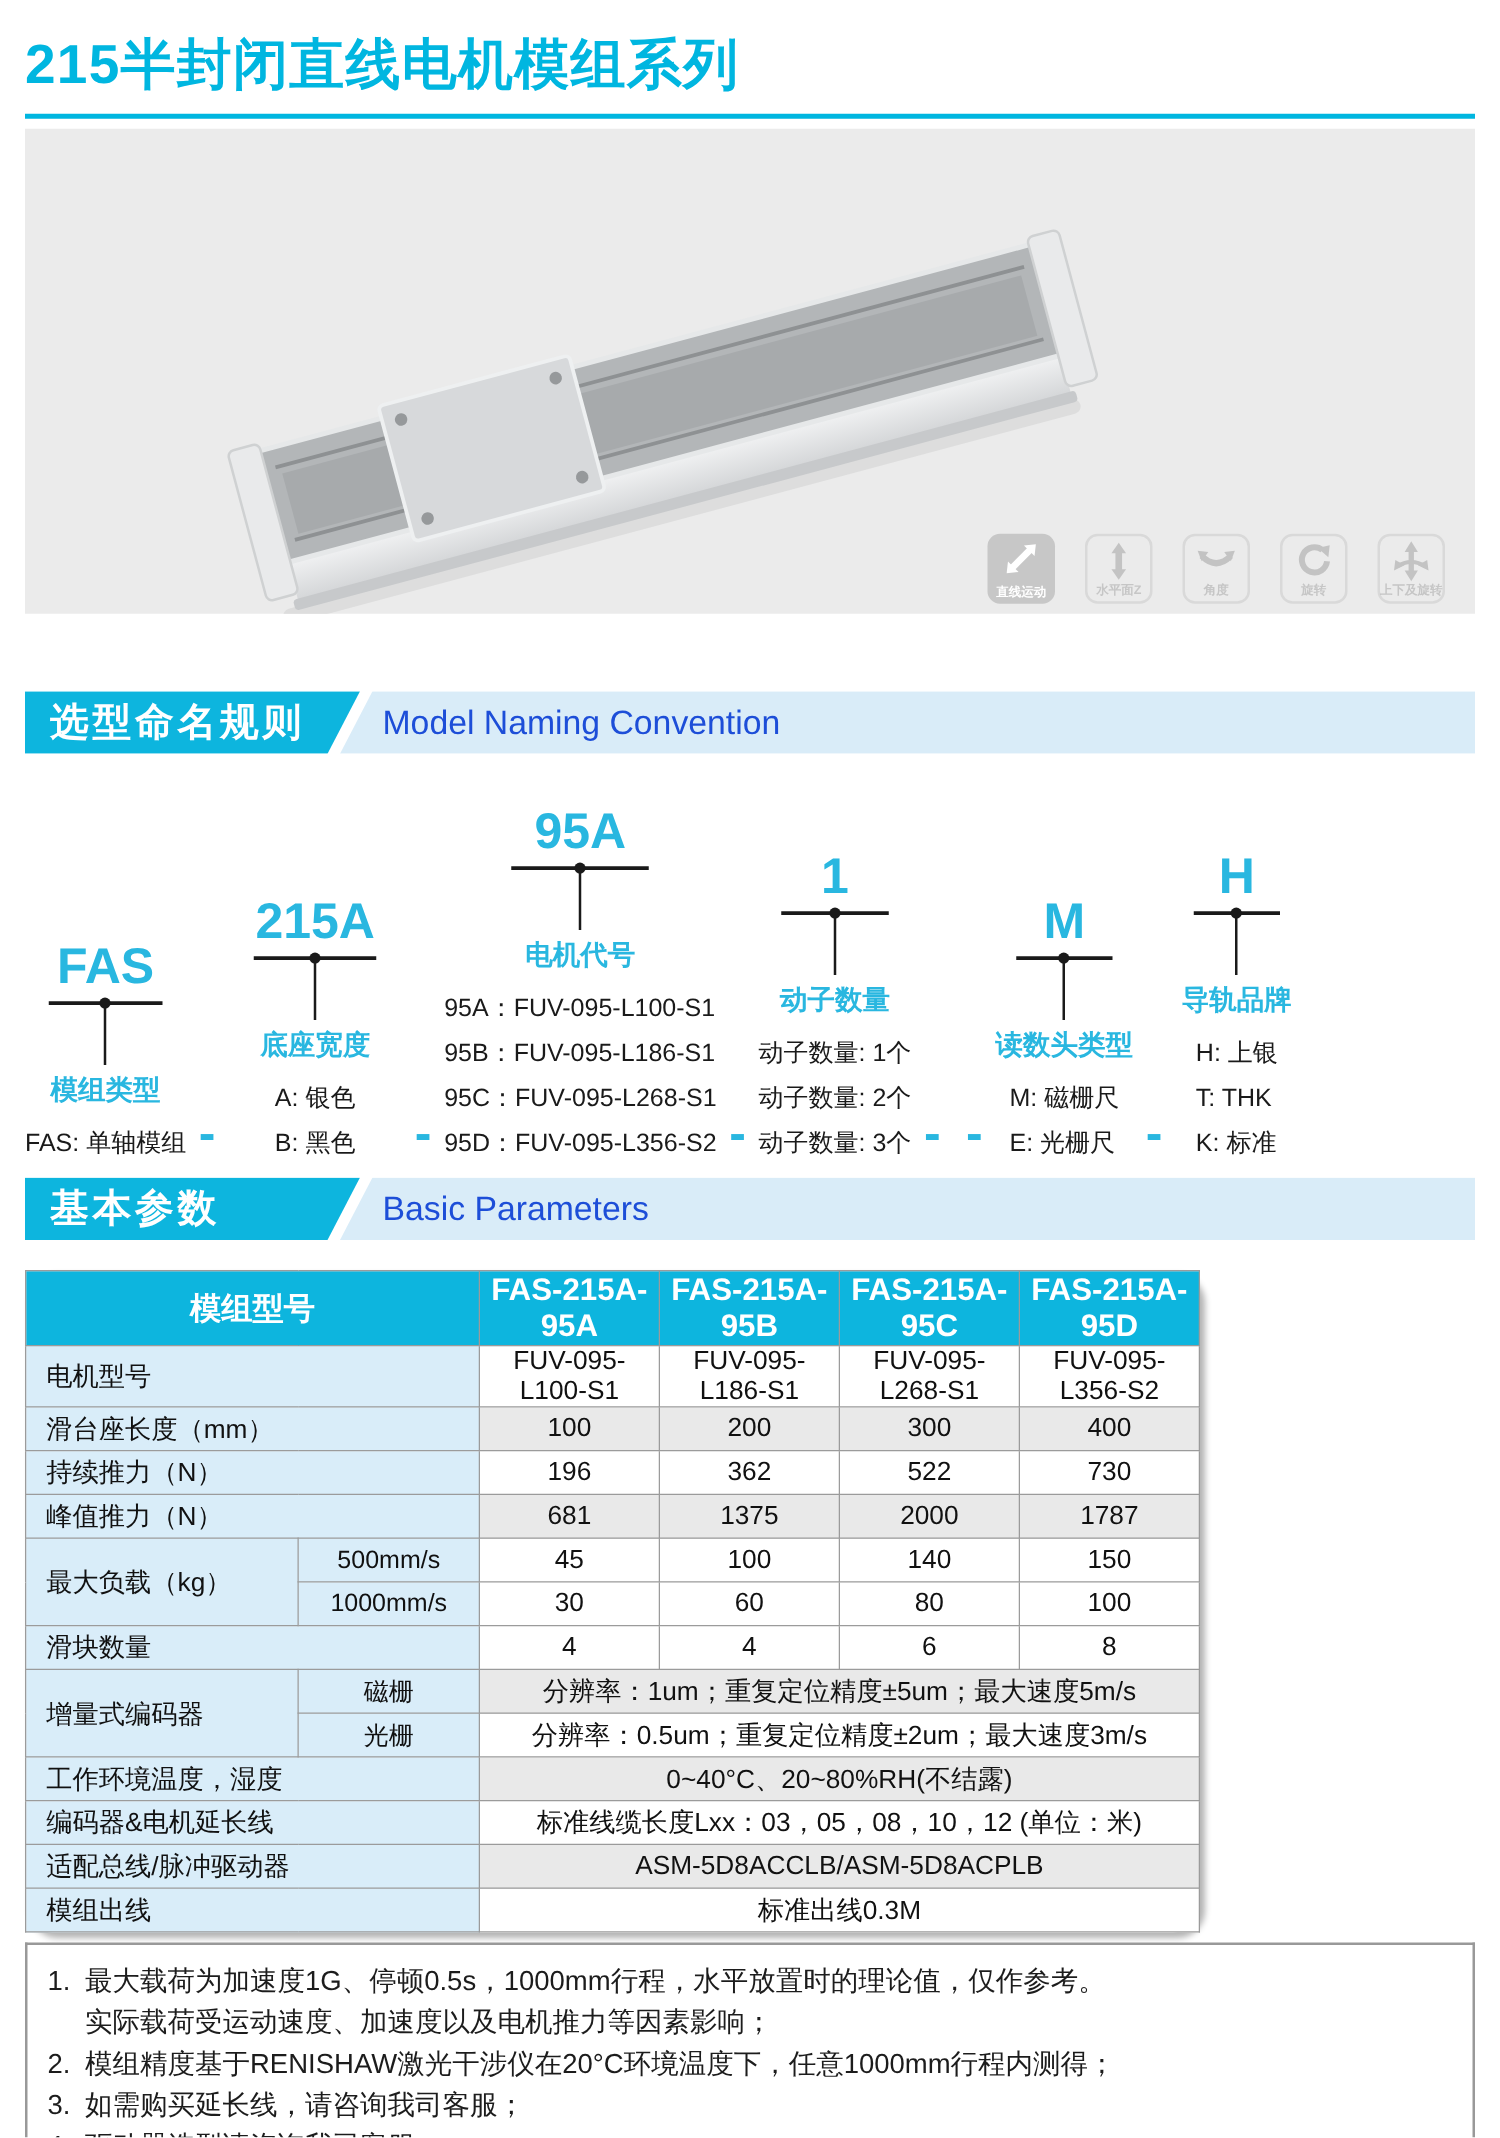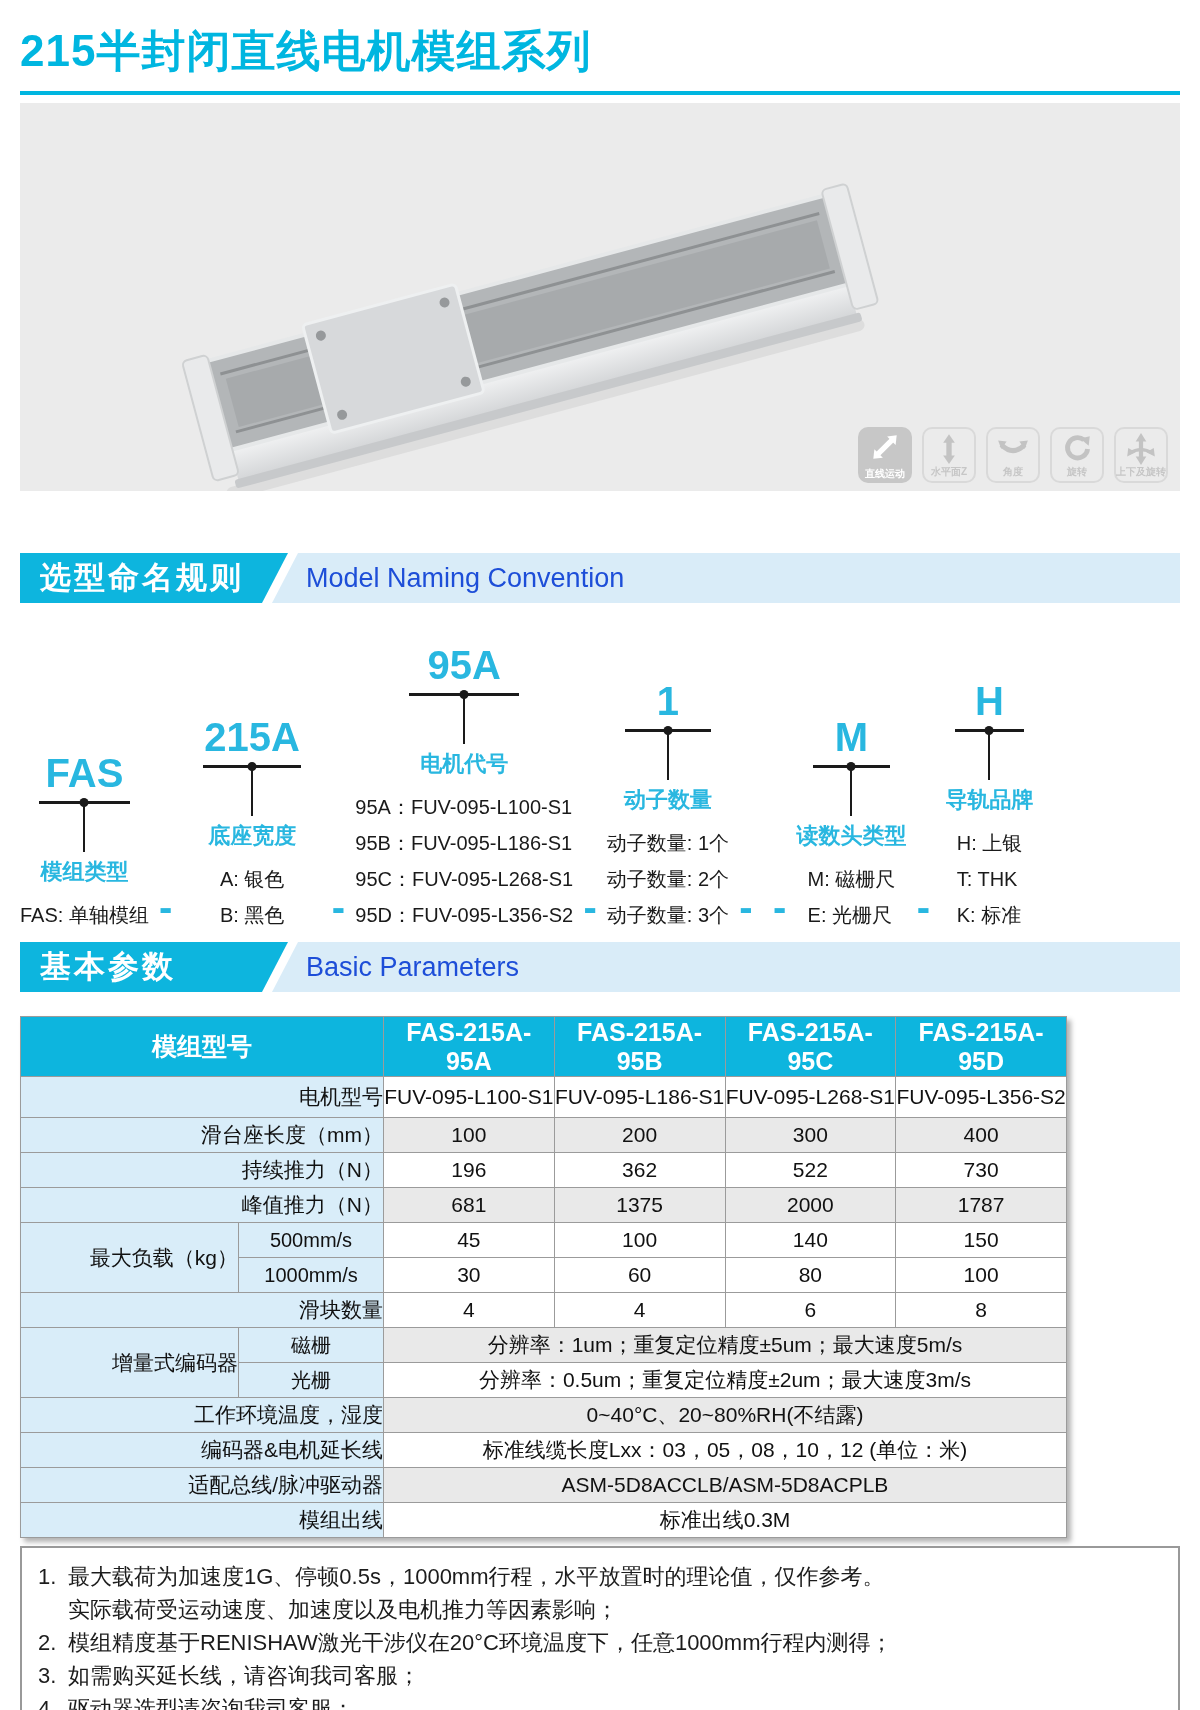--- a/index.html
+++ b/index.html
@@ -6,21 +6,21 @@
   body { font-family:"Liberation Sans","DejaVu Sans",sans-serif; background:#ffffff; }
   .page { width:1200px; height:1710px; position:relative; overflow:hidden; background:#fff; }
 
   
   .title { margin:22px 20px 0 20px; font-size:44px; font-weight:bold; color:#00b6e0; letter-spacing:1px; }
   .title-rule { margin:10px 20px 0 20px; border-top:4px solid #00b6e0; }
 
   
   .photo { margin:8px 20px 0 20px; height:388px; background:#ebebeb; position:relative; }
   .module-svg { position:absolute; inset:0; width:100%; height:100%; }
-  .motion-icons { position:absolute; right:12px; bottom:8px; display:flex; gap:10px; }
+  .motion-icons { position:absolute; right:24px; bottom:8px; display:flex; gap:24px; }
   .tile { width:54px; height:56px; border-radius:10px; position:relative; }
   .tile.filled { background:#c7c7c7; color:#ffffff; }
   .tile.outline { border:2px solid #d9d9d9; color:#c3c3c3; }
   .tile svg { position:absolute; top:3px; left:50%; transform:translateX(-50%); }
   .tile-label { position:absolute; bottom:2px; width:100%; text-align:center; font-size:10px; font-weight:bold; white-space:nowrap; }
   .tile.filled .tile-label { color:#ffffff; }
   .tile.outline .tile-label { color:#c6c6c6; }
 
   
   .strip { display:flex; height:50px; margin:0 20px; }
@@ -40,26 +40,26 @@
   .c1{flex:0 0 9.5%}.c2{flex:0 0 12%}.c3{flex:0 0 18%}.c4{flex:0 0 10%}.c5{flex:0 0 15%}.c6{flex:0 0 9.5%}.c7{flex:0 0 8.5%}
   .nc-code { font-size:40px; font-weight:800; color:#29b7e0; line-height:52px; white-space:nowrap; }
   .nc-tee { width:70%; min-width:46px; max-width:110px; height:52px; border-top:3px solid #1a1a1a; position:relative; margin-top:2px; }
   .nc-tee .dot { position:absolute; top:-6px; left:50%; transform:translateX(-50%); width:9px; height:9px; border-radius:50%; background:#1a1a1a; }
   .nc-tee .vline { position:absolute; top:0; left:50%; transform:translateX(-50%); width:2px; height:48px; background:#1a1a1a; }
   .nc-label { margin-top:4px; font-size:22px; font-weight:bold; color:#29b7e0; white-space:nowrap; }
   .nc-details { margin-top:10px; width:max-content; text-align:left; }
   .nc-details div { font-size:20px; color:#1a1a1a; line-height:36px; white-space:nowrap; }
 
   
-  table.params { border-collapse:collapse; width:1047px; margin:24px 20px 0 20px; box-shadow:4px 4px 5px rgba(0,0,0,.3); }
+  table.params { border-collapse:collapse; width:940px; margin:24px 20px 0 20px; box-shadow:4px 4px 5px rgba(0,0,0,.3);border-radius:22px; }
   .params th, .params td { border:1px solid #9b9b9b; }
   .params thead th { background:#0db5de; color:#fff; font-size:25px; font-weight:bold; height:60px; text-align:center; }
   .params td { font-size:21px; color:#111; height:35px; text-align:center; background:#fff; }
   .params tr.first td { height:41px; }
-  .params td.lab { background:#d9edf9; text-align:right; white-space:nowrap;margin-top:22px; }
+  .params td.lab { background:#d9edf9; text-align:left; padding-left:16px; white-space:nowrap;margin-top:22px; }
   .params td.sub { background:#d9edf9; text-align:center; font-size:20px; }
   .params tr.g td.val { background:#e9e9e9; }
 
   
   .notes { margin:8px 20px 0 20px; border:2px solid #999; border-bottom:none; height:200px; padding:12px 14px 0 16px; }
   .note { display:flex; }
   .note-num { flex:none; width:30px; font-size:22px; color:#1c1c1c; line-height:33px; }
   .note-lines div { font-size:22px; color:#1c1c1c; line-height:33px; white-space:nowrap; }
 </style>
 </head>

